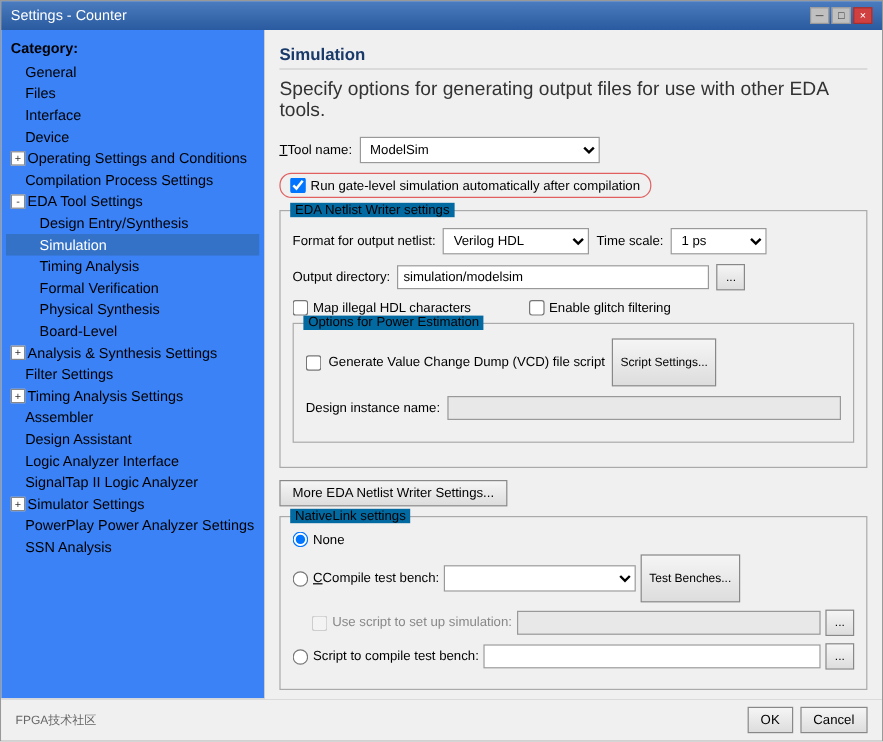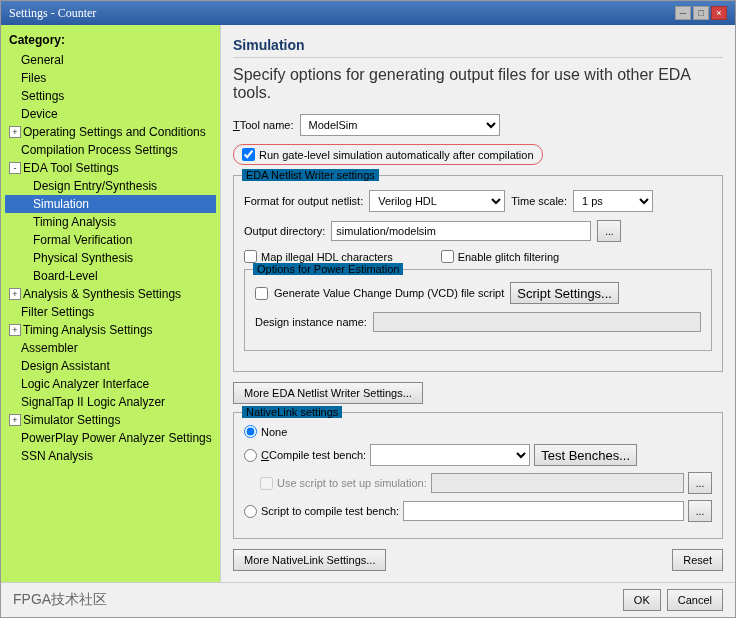--- a/index.html
+++ b/index.html
@@ -1,63 +1,63 @@
 <!DOCTYPE html>
 <html><head>
   <meta charset="utf-8">
   <style>
     * { box-sizing: border-box; margin: 0; padding: 0; }
     body { font-family: 'Segoe UI', Tahoma, Arial, sans-serif; font-size: 12px; background: #f0f0f0; }
     
     .window { width: 736px; height: 618px; background: #f0f0f0; border: 1px solid #999; display: flex; flex-direction: column; }
     
     .title-bar { background: linear-gradient(to bottom, #4a7cbf, #2a5a9f); color: white; padding: 4px 8px; display: flex; align-items: center; justify-content: space-between; height: 24px; }
-    .title-bar-title { font-size: 12px; font-weight: normal; font-family: Liberation Serif, serif; }
+    .title-bar-title { font-size: 12px; font-weight: normal; }
     .title-bar-buttons { display: flex; gap: 2px; }
     .title-bar-btn { width: 16px; height: 14px; background: #d04040; border: 1px solid #a03030; color: white; font-size: 9px; display: flex; align-items: center; justify-content: center; cursor: pointer; }
     .title-bar-btn.min { background: #c0c0c0; border-color: #999; color: #333; }
     .title-bar-btn.max { background: #c0c0c0; border-color: #999; color: #333; }
     
     .content { display: flex; flex: 1; overflow: hidden; }
     
     
-    .left-panel { width: 220px; background: #bef264; border-right: 1px solid #ccc; padding: 8px 4px; overflow-y: auto; flex-shrink: 0; }
+    .left-panel { width: 220px; background: #3b82f6; border-right: 1px solid #ccc; padding: 8px 4px; overflow-y: auto; flex-shrink: 0; }
     .category-label { font-weight: bold; margin-bottom: 4px; padding-left: 4px; }
     .tree-item { padding: 2px 4px; cursor: pointer; white-space: nowrap; display: flex; align-items: center; }
     .tree-item.selected { background: #3472c8; color: white; }
     .tree-item .expander { width: 12px; height: 12px; border: 1px solid #888; background: white; color: #333; font-size: 9px; display: inline-flex; align-items: center; justify-content: center; margin-right: 2px; flex-shrink: 0; }
     .tree-item .indent1 { margin-left: 12px; }
     .tree-item .indent2 { margin-left: 24px; }
     
     
     .right-panel { flex: 1; padding: 12px; background: #f0f0f0; overflow-y: auto; }
     
     .section-title { font-size: 14px; font-weight: bold; color: #1a3a6a; margin-bottom: 8px; border-bottom: 1px solid #ccc; padding-bottom: 4px; }
     
     .description { margin-bottom: 12px; font-size: 16px; color: #333; }
     
     .form-row { display: flex; align-items: center; margin-bottom: 8px; gap: 6px; }
     .form-label { font-size: 11px; }
     
     select { height: 22px; font-size: 11px; border: 1px solid #999; background: white; padding: 1px 4px; }
     .select-wide { width: 200px; }
-    .select-medium { width: 136px; }
+    .select-medium { width: 122px; }
     .select-narrow { width: 80px; }
     
     .group-box { border: 1px solid #aaa; padding: 8px 10px 10px; margin-bottom: 10px; position: relative; }
     .group-box-title { position: absolute; top: -7px; left: 8px; background: #0369a1; padding: 0 4px; font-size: 11px; }
     
     .text-input { height: 20px; border: 1px solid #999; background: white; font-size: 11px; padding: 1px 4px; }
     
     .checkbox-row { display: flex; align-items: center; gap: 4px; margin-bottom: 6px; }
     .checkbox-row input[type=checkbox] { margin: 0; }
     .checkbox-row input[type=radio] { margin: 0; }
     
     .btn { height: 22px; padding: 0 10px; font-size: 11px; border: 1px solid #888; background: linear-gradient(to bottom, #f5f5f5, #ddd); cursor: pointer; }
-    .btn-small { height: 22px; padding: 0 6px; font-size: 13px; border: 1px solid #888; background: linear-gradient(to bottom, #f5f5f5, #ddd); cursor: pointer; }
+    .btn-small { height: 40px; padding: 0 6px; font-size: 10px; border: 1px solid #888; background: linear-gradient(to bottom, #f5f5f5, #ddd); cursor: pointer; }
     .ellipsis-btn { width: 24px; height: 22px; border: 1px solid #888; background: linear-gradient(to bottom, #f5f5f5, #ddd); cursor: pointer; font-size: 10px; display: flex; align-items: center; justify-content: center; }
     
     .run-gate-row { display: flex; align-items: flex-end; gap: 4px; margin-bottom: 10px; border: 1px solid #e06060; border-radius: 10px; padding: 3px 8px; background: transparent; width: fit-content; }
     
     .disabled-input { background: #e8e8e8; color: #888; }
     
     .bottom-bar { display: flex; justify-content: space-between; align-items: center; padding: 6px 12px; border-top: 1px solid #ccc; background: #f0f0f0; }
     .bottom-bar-right { display: flex; gap: 6px; }
   </style>
 </head>
@@ -79,21 +79,21 @@
     <div class="left-panel">
       <div class="category-label">Category:</div>
 
       <div class="tree-item">
         <span class="indent1">General</span>
       </div>
       <div class="tree-item">
         <span class="indent1">Files</span>
       </div>
       <div class="tree-item">
-        <span class="indent1">Settings</span>
+        <span class="indent1">Interface</span>
       </div>
       <div class="tree-item">
         <span class="indent1">Device</span>
       </div>
       <div class="tree-item">
         <span class="expander">+</span>
         <span>Operating Settings and Conditions</span>
       </div>
       <div class="tree-item">
         <span class="indent1">Compilation Process Settings</span>
@@ -256,19 +256,19 @@
 
       <div style="display:flex; justify-content:space-between; margin-top:8px;">
         <button class="btn">More NativeLink Settings...</button>
         <button class="btn">Reset</button>
       </div>
 
     </div>
   </div>
 
   <div class="bottom-bar">
-    <div style="font-size:14px;color:#666;">FPGA技术社区</div>
+    <div style="font-size:10px;color:#666;">FPGA技术社区</div>
     <div class="bottom-bar-right">
       <button class="btn">OK</button>
       <button class="btn">Cancel</button>
     </div>
   </div>
 </div>
 
 </body></html>

